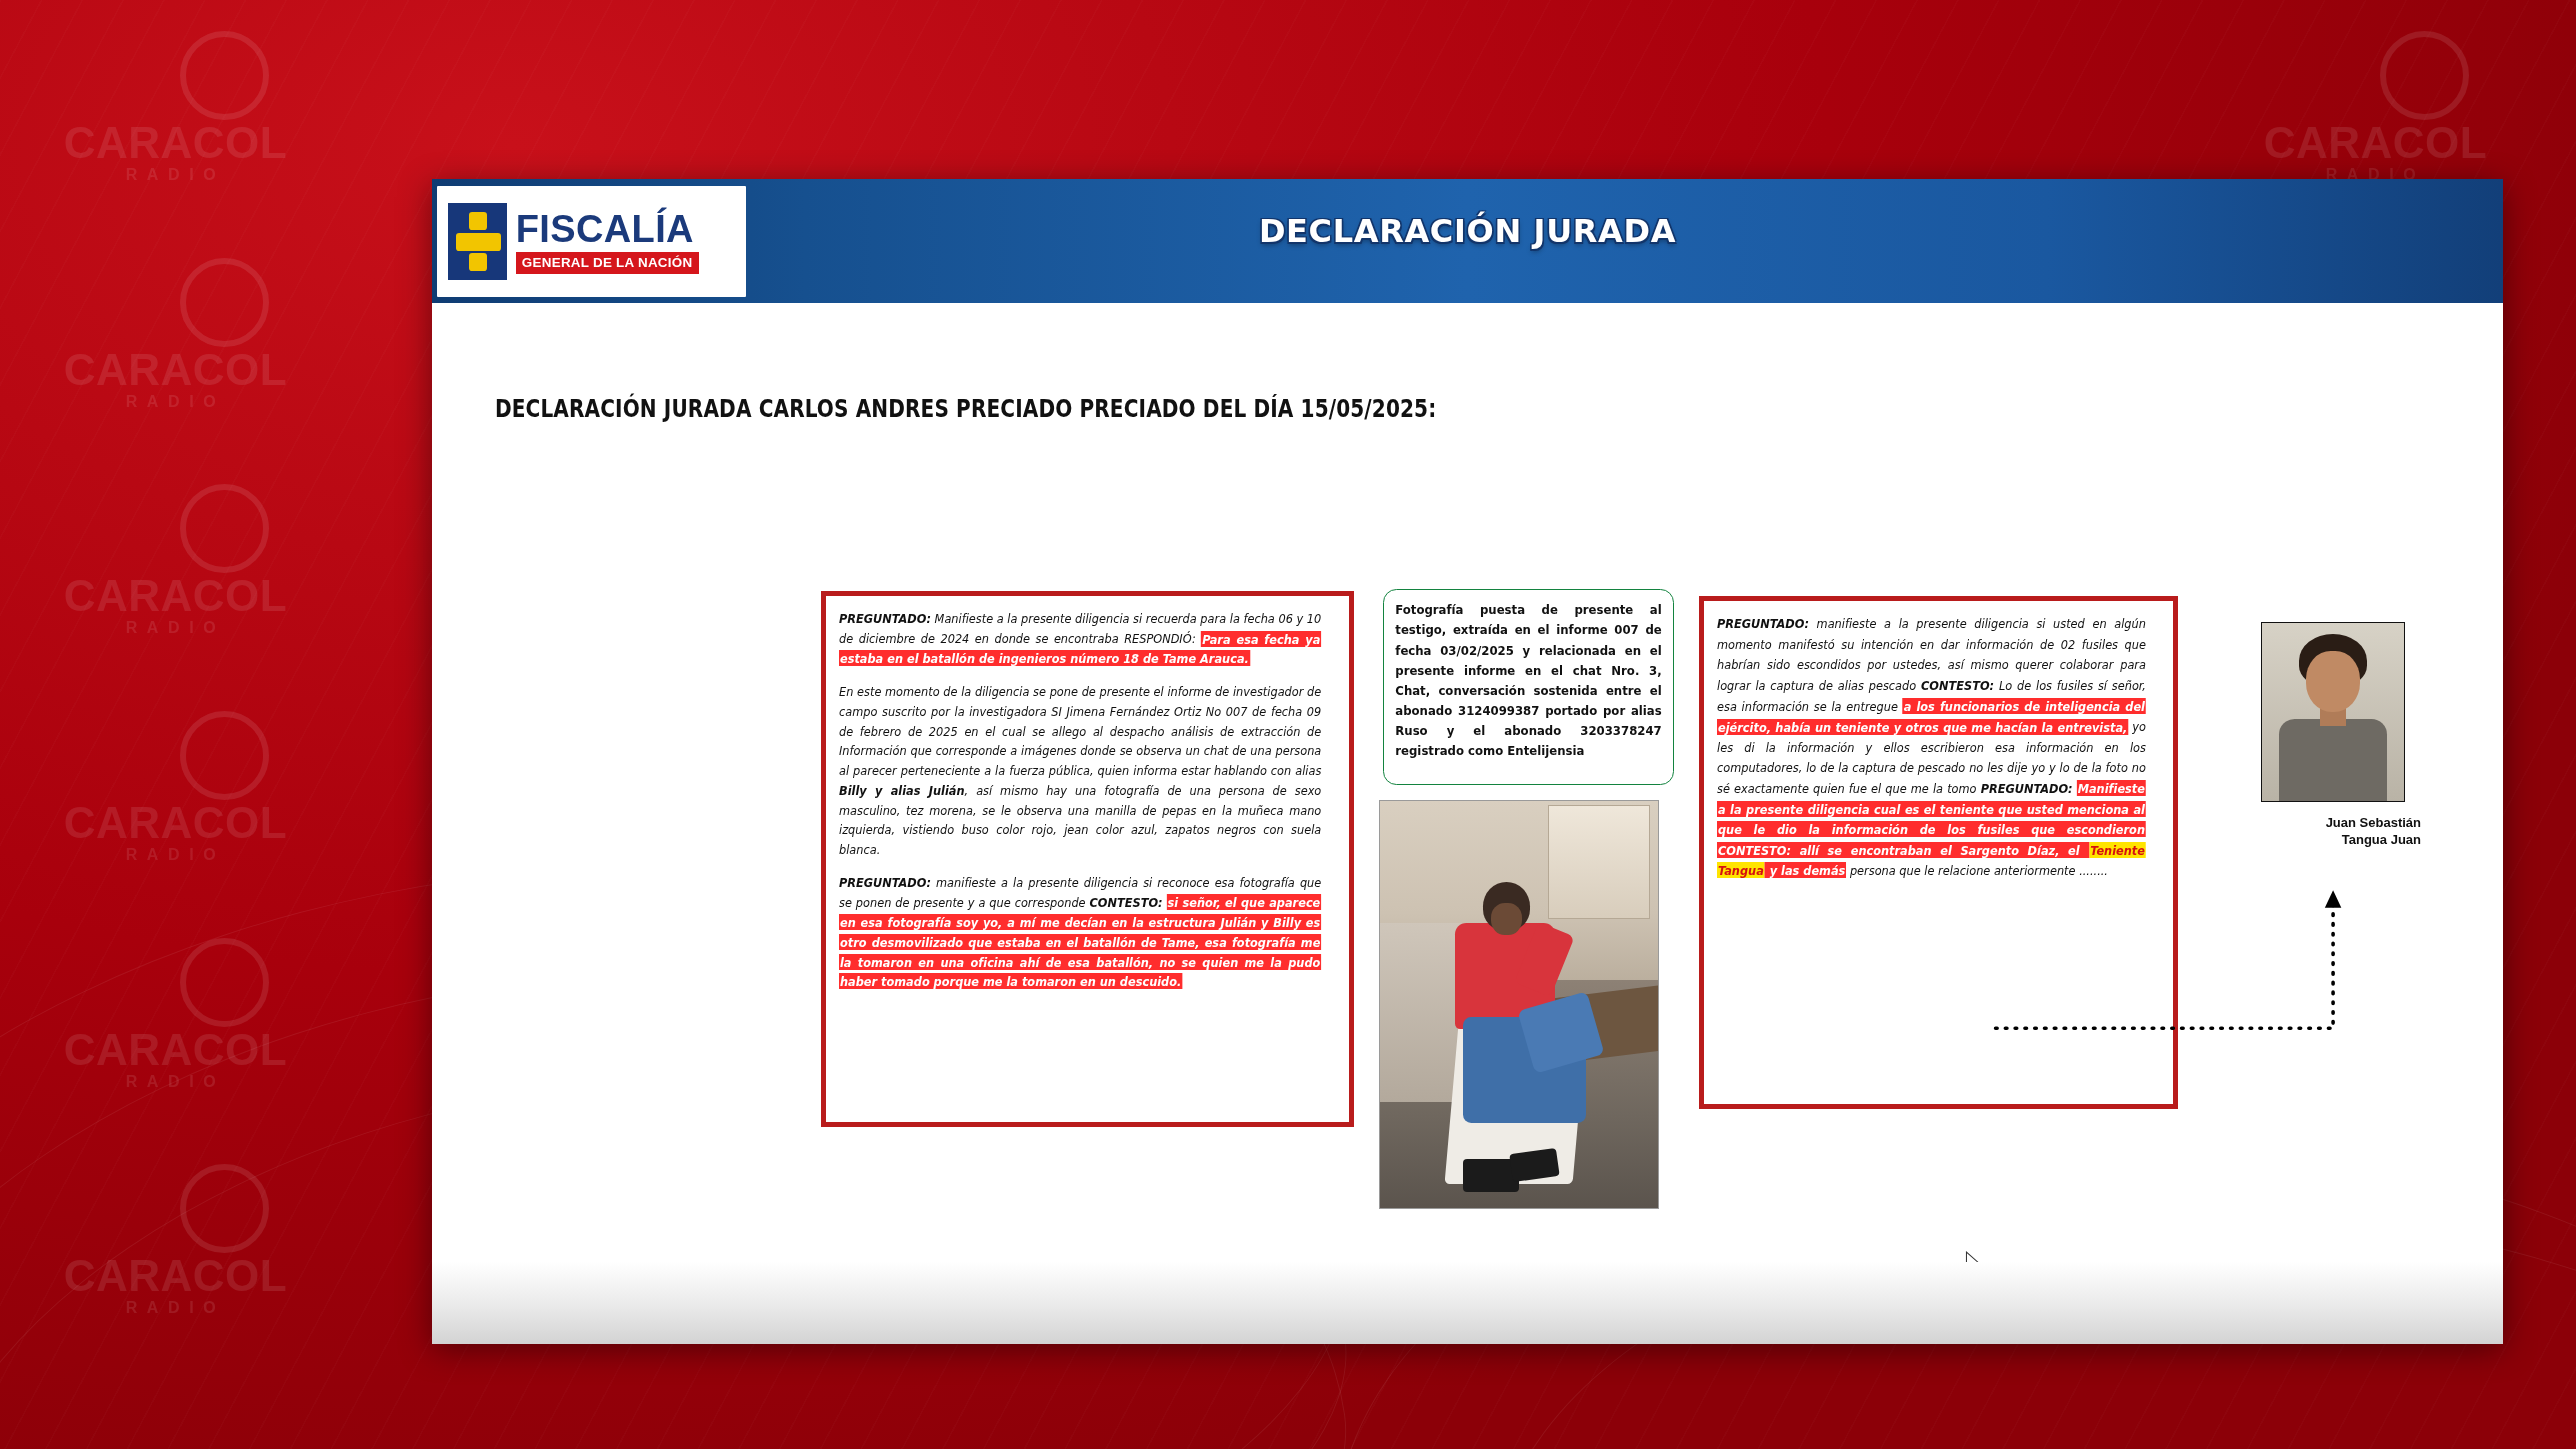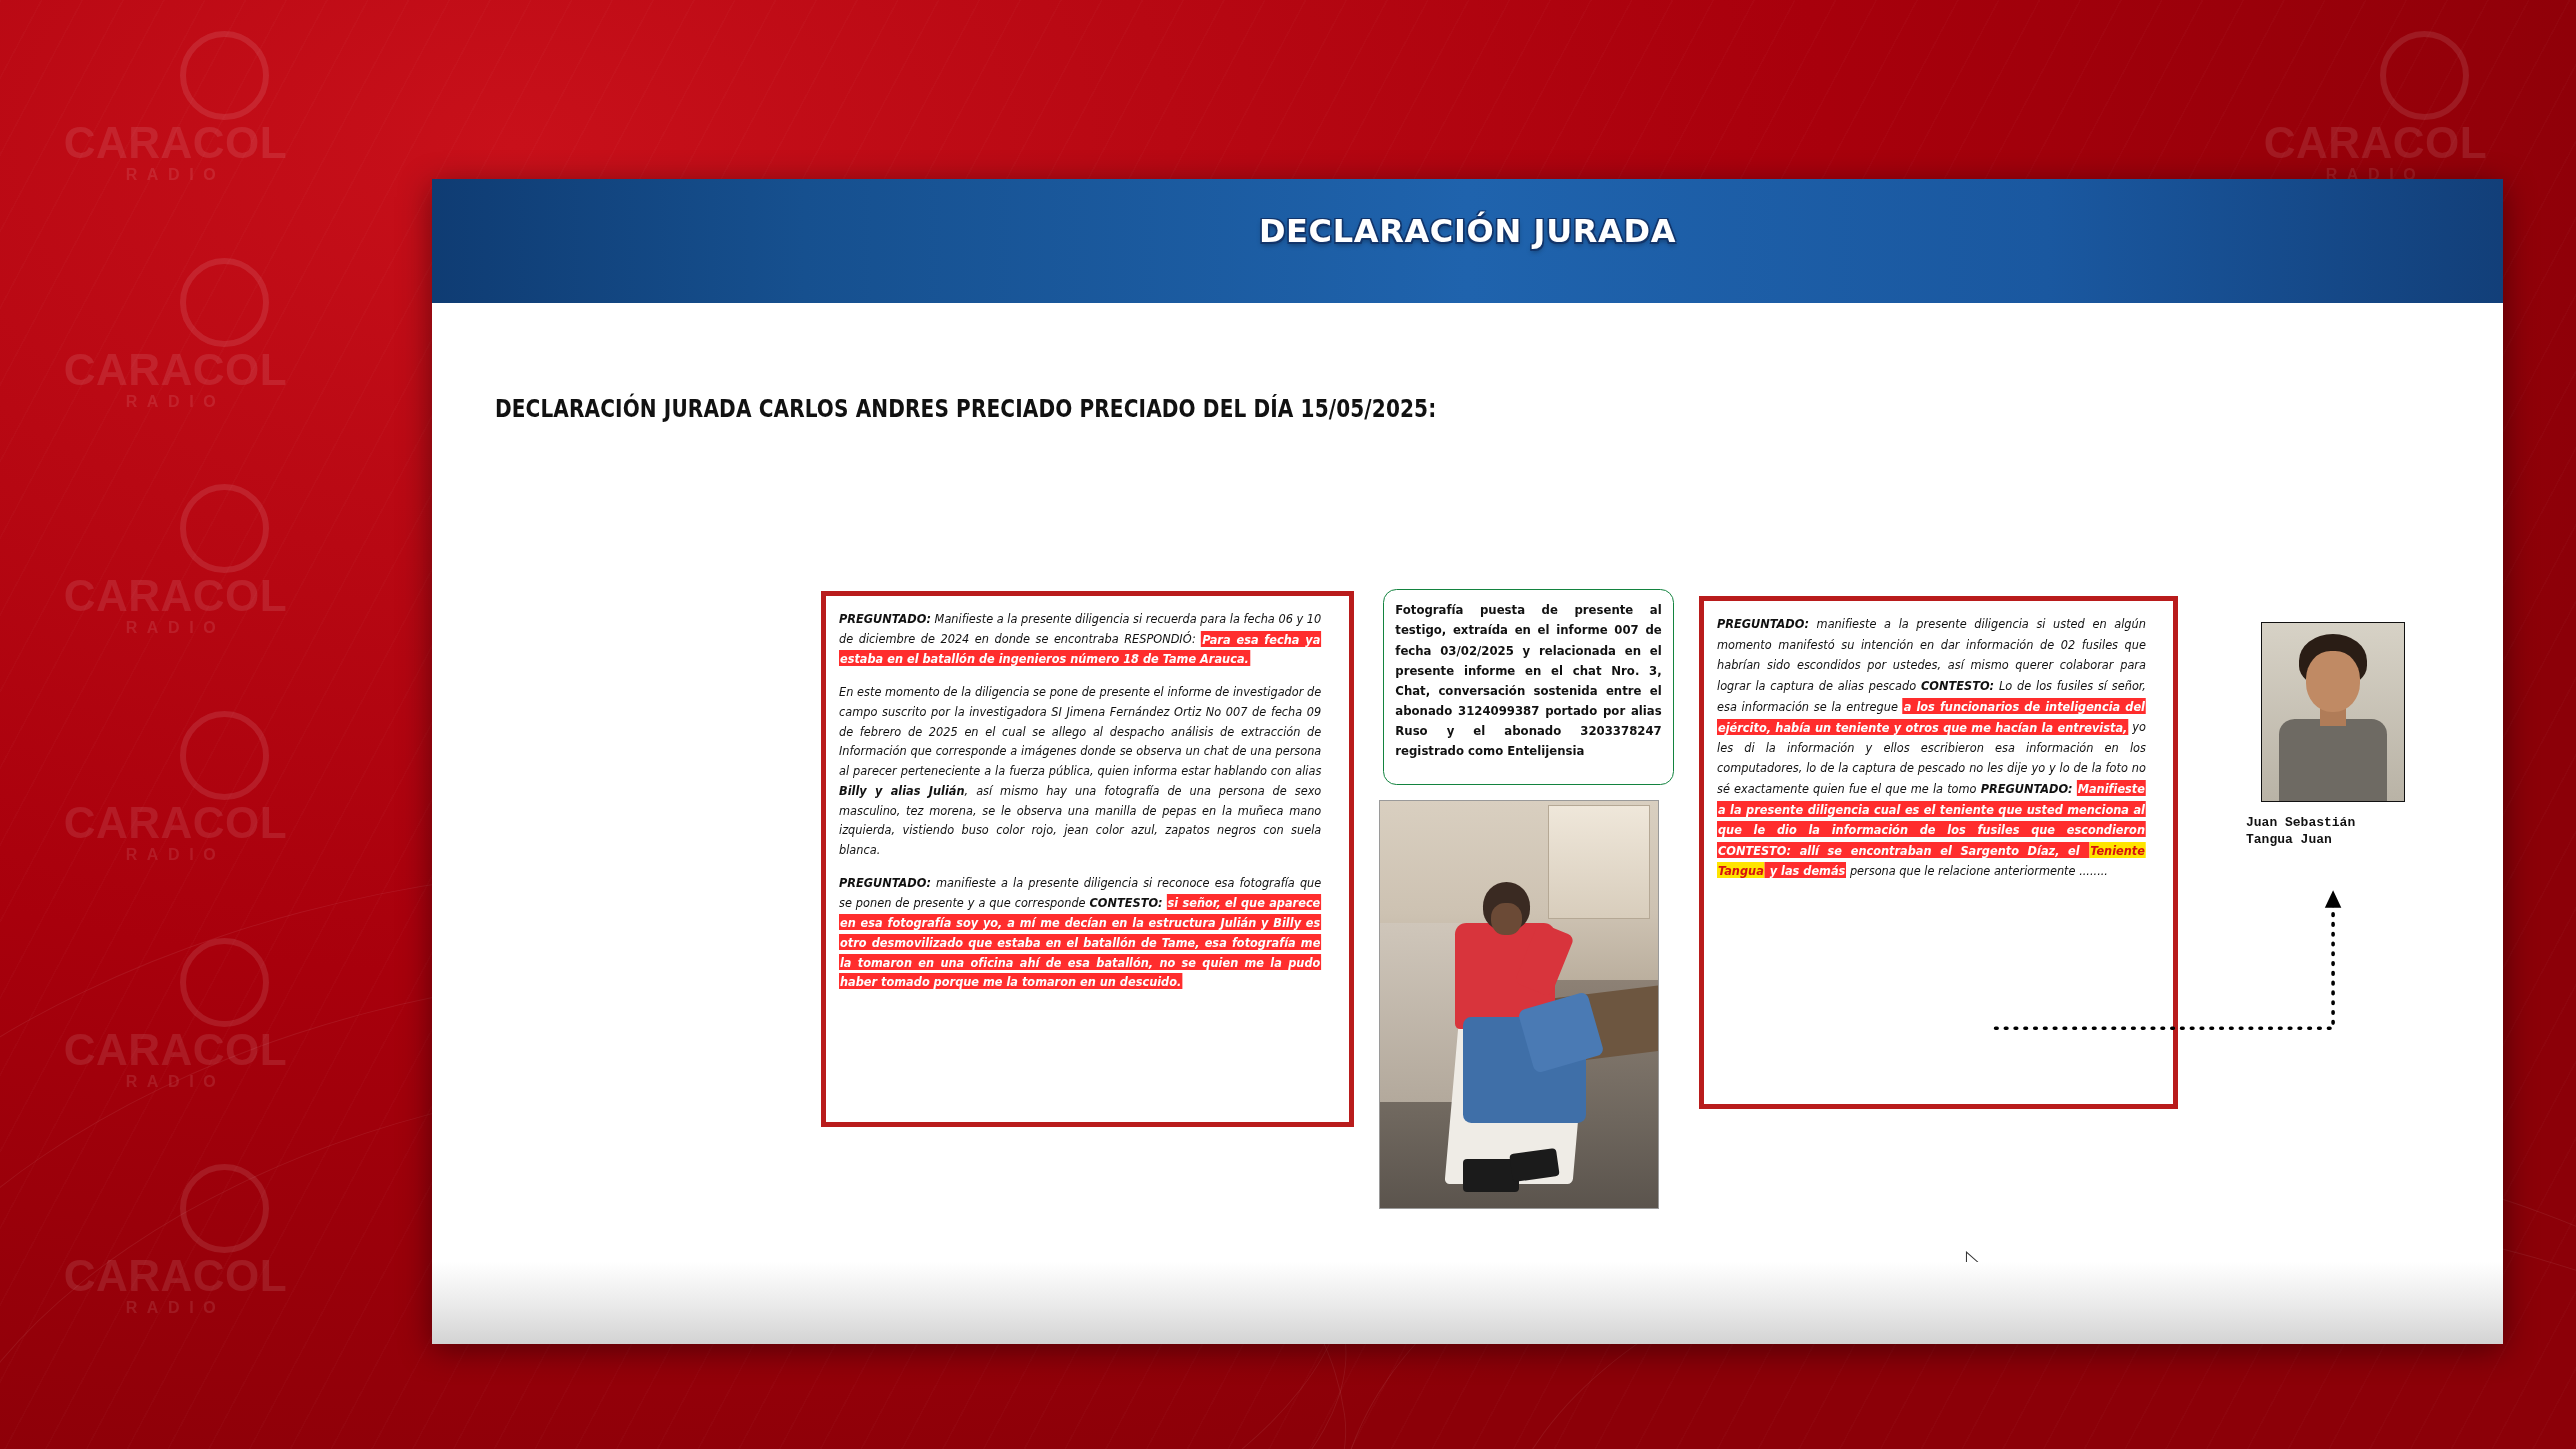--- a/index.html
+++ b/index.html
@@ -183,22 +183,22 @@
     border:1.5px solid #111;background:#cfc9bd;overflow:hidden;}
   #portrait-card .bg{position:absolute;inset:0;background:linear-gradient(180deg,#d7d2c6,#b9b3a6);}
   #portrait-card .hair{position:absolute;left:26%;top:6%;width:48%;height:30%;
     background:#2a1d15;border-radius:50% 50% 40% 40%;}
   #portrait-card .face{position:absolute;left:31%;top:16%;width:38%;height:34%;
     background:#c08a64;border-radius:46% 46% 48% 48%;}
   #portrait-card .neck{position:absolute;left:41%;top:46%;width:18%;height:12%;background:#b07c58;}
   #portrait-card .shirt{position:absolute;left:12%;top:54%;width:76%;height:46%;
     background:#6e6a63;border-radius:15.5px 15.5px 0 0;}
   #portrait-name{
-    position:absolute;left:1814px;top:635px;width:175px;text-align:left;
-    font-family:Liberation Mono, monospace;
+    position:absolute;left:1814px;top:635px;width:175px;text-align:right;
+    font-family:Liberation Sans, sans-serif;
     font-size:13px;font-weight:700;color:#111;line-height:1.32;
   }
 
   
   #arrow-link{position:absolute;left:1561px;top:711px;width:371px;height:142px;}
 
   
   #mouse-cursor{position:absolute;left:1533px;top:1072px;width:17.5px;height:24px;}
 </style>
 </head>
@@ -245,20 +245,31 @@
   <div class="wm" style="left:2231px;top:31px;width:289px;">
     <div class="ring" style="margin-left:149px;"></div>
     <div class="word">CARACOL</div>
     <div class="sub">RADIO</div>
   </div>
 </div>
 
 <div id="slide">
 
   <div id="slide-header">
+    <div id="logo-box">
+      <div id="logo-mark">
+        <span class="p p1"></span>
+          <span class="p p2"></span>
+          <span class="p p3"></span>
+      </div>
+      <div id="logo-text">
+        <div id="logo-title">FISCALÍA</div>
+        <div id="logo-sub">GENERAL DE LA NACIÓN</div>
+      </div>
+    </div>
     <div id="header-title">DECLARACIÓN JURADA</div>
   </div>
 
   <div id="slide-title">DECLARACIÓN JURADA CARLOS ANDRES PRECIADO PRECIADO DEL DÍA 15/05/2025:</div>
 
   <div class="panel" id="panel-left">
     <div class="body-text">
       <p>
         <b>PREGUNTADO:</b><span> Manifieste a la presente diligencia si recuerda para la fecha 06 y 10 de diciembre de 2024 en donde se encontraba RESPONDIÓ:</span>
         <span class="hl">Para esa fecha ya estaba en el batallón de ingenieros número 18 de Tame Arauca.</span>

